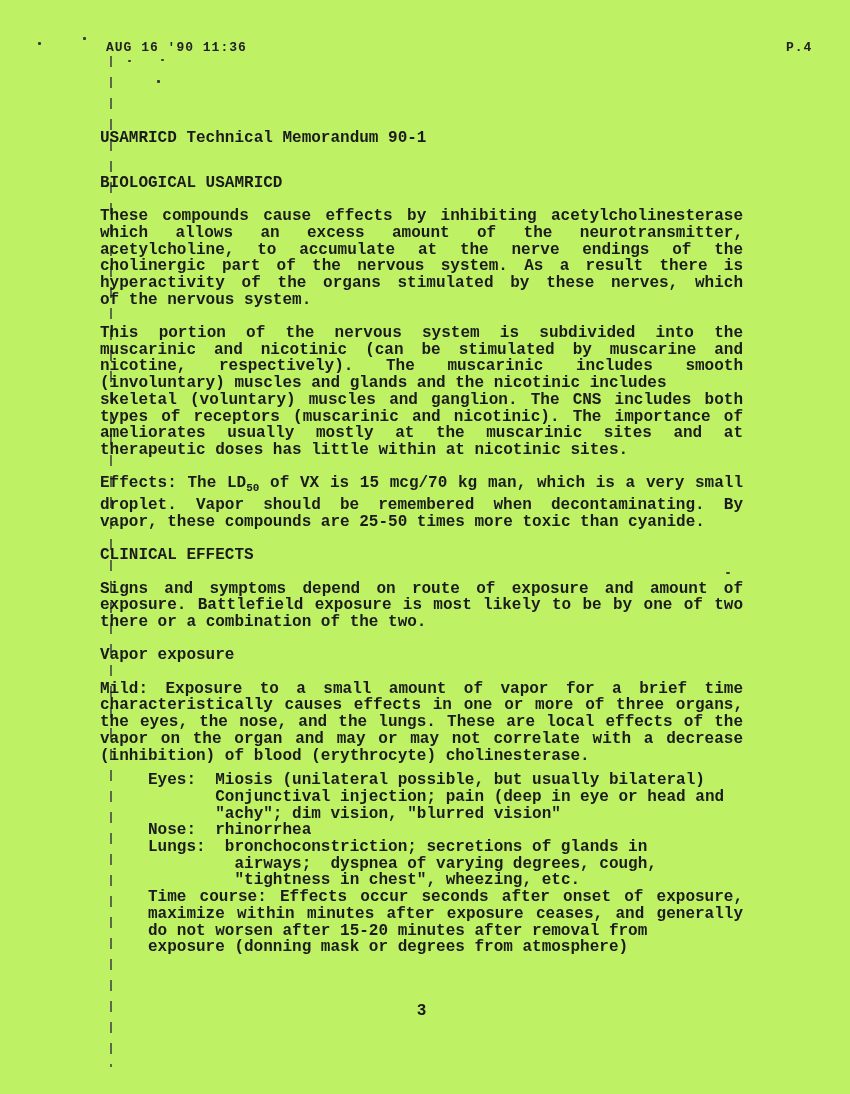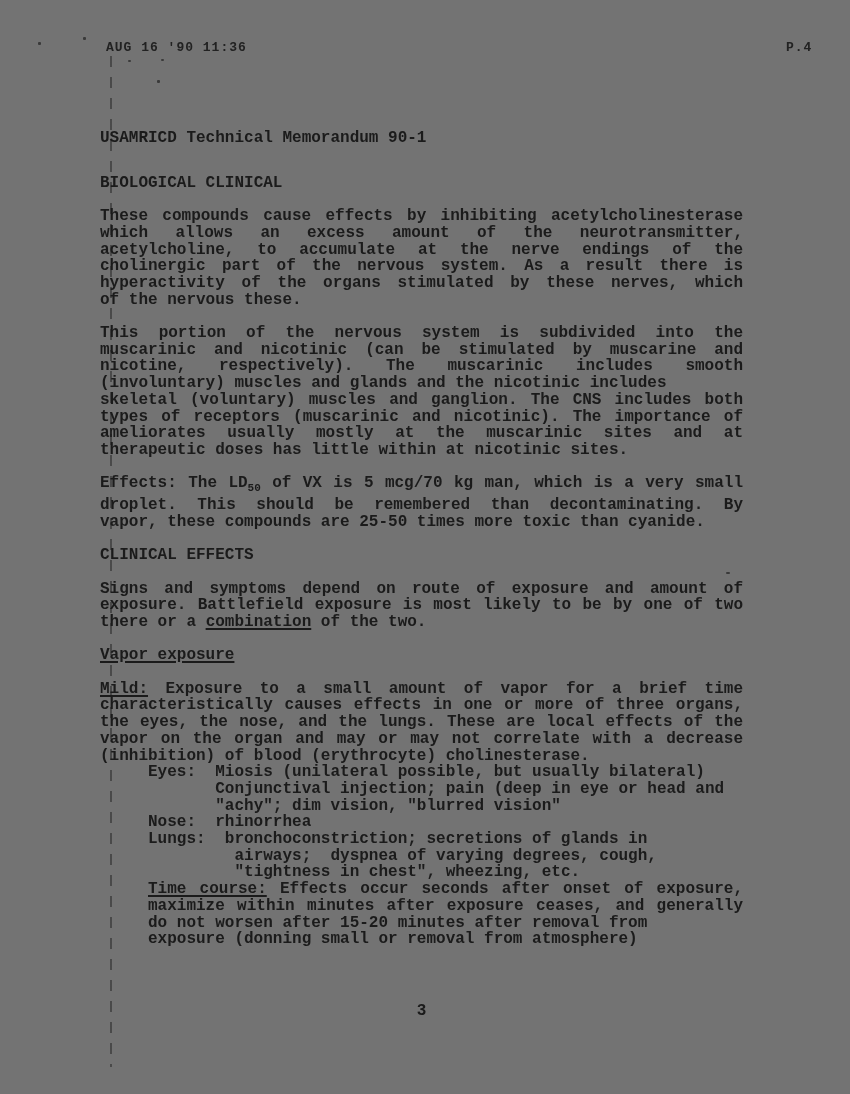--- a/index.html
+++ b/index.html
@@ -1,20 +1,20 @@
 <!DOCTYPE html>
 <html><head>
 <meta charset="utf-8">
 <style>
   html, body { margin: 0; padding: 0; background: #ffffff; }
   .page {
     position: relative;
     width: 850px;
     height: 1094px;
-    background: #737373;
+    background: #bef264;
     overflow: hidden;
     font-family: "Liberation Mono", "DejaVu Sans Mono", monospace;
     font-weight: 700;
     color: #1b1b1b;
   }
   .fax-stamp {
     position: absolute;
     top: 40px;
     font-size: 13px;
     letter-spacing: 1px;
@@ -41,21 +41,20 @@
     top: 130px;
     width: 643px;
     font-size: 16px;
     line-height: 16.7px;
   }
   .block { margin-top: 16.7px; }
   .line { min-height: 16.7px; }
   .just { text-align: justify; text-align-last: justify; white-space: normal; }
   .left-line { text-align: left; white-space: pre; }
   .u {
-    text-decoration: underline;
     text-decoration-thickness: 1.5px;
     text-underline-offset: 2px;
   }
   .sub { font-size: 11px; vertical-align: -4px; }
   .pagenum {
     position: absolute;
     top: 1002px;
     left: 100px;
     width: 643px;
     text-align: center;
@@ -78,73 +77,73 @@
   <div class="speck" style="left:128px; top:60px;  width:3px; height:2px;"></div>
   <div class="speck" style="left:161px; top:59px;  width:3px; height:2px;"></div>
   <div class="speck" style="left:157px; top:80px;  width:3px; height:3px;"></div>
   <div class="speck" style="left:726px; top:572px; width:4px; height:2px;"></div>
 
   <div class="doc-body">
       <div class="block" style="margin-top: 0px;">
         <div class="line left-line"><span>USAMRICD Technical Memorandum 90-1</span></div>
       </div>
       <div class="block" style="margin-top: 28px;">
-        <div class="line left-line"><span>BIOLOGICAL CLINICAL</span></div>
+        <div class="line left-line"><span>BIOLOGICAL USAMRICD</span></div>
       </div>
       <div class="block">
         <div class="line just"><span>These compounds cause effects by inhibiting acetylcholinesterase</span></div>
         <div class="line just"><span>which allows an excess amount of the neurotransmitter,</span></div>
         <div class="line just"><span>acetylcholine, to accumulate at the nerve endings of the</span></div>
         <div class="line just"><span>cholinergic part of the nervous system.  As a result there is</span></div>
         <div class="line just"><span>hyperactivity of the organs stimulated by these nerves, which</span></div>
-        <div class="line left-line"><span>of the nervous these.</span></div>
+        <div class="line left-line"><span>of the nervous system.</span></div>
       </div>
       <div class="block">
         <div class="line just"><span>This portion of the nervous system is subdivided into the</span></div>
         <div class="line just"><span>muscarinic and nicotinic (can be stimulated by muscarine and</span></div>
         <div class="line just"><span>nicotine, respectively).  The muscarinic includes smooth</span></div>
         <div class="line left-line"><span>(involuntary) muscles and glands and the nicotinic includes</span></div>
         <div class="line just"><span>skeletal (voluntary) muscles and ganglion.  The CNS includes both</span></div>
         <div class="line just"><span>types of receptors (muscarinic and nicotinic).  The importance of</span></div>
         <div class="line just"><span>ameliorates usually mostly at the muscarinic sites and at</span></div>
         <div class="line left-line"><span>therapeutic doses has little within at nicotinic sites.</span></div>
       </div>
       <div class="block">
-        <div class="line just"><span>Effects:  The LD</span><span class="sub">50</span><span> of VX is 5 mcg/70 kg man, which is a very small</span></div>
-        <div class="line just"><span>droplet.  This should be remembered than decontaminating.  By</span></div>
+        <div class="line just"><span>Effects:  The LD</span><span class="sub">50</span><span> of VX is 15 mcg/70 kg man, which is a very small</span></div>
+        <div class="line just"><span>droplet.  Vapor should be remembered when decontaminating.  By</span></div>
         <div class="line left-line"><span>vapor, these compounds are 25-50 times more toxic than cyanide.</span></div>
       </div>
       <div class="block">
         <div class="line left-line"><span>CLINICAL EFFECTS</span></div>
       </div>
       <div class="block">
         <div class="line just"><span>Signs and symptoms depend on route of exposure and amount of</span></div>
         <div class="line just"><span>exposure.  Battlefield exposure is most likely to be by one of two</span></div>
         <div class="line left-line"><span>there or a </span><span class="u">combination</span><span> of the two.</span></div>
       </div>
       <div class="block">
         <div class="line left-line"><span class="u">Vapor exposure</span></div>
       </div>
       <div class="block">
         <div class="line just"><span class="u">Mild:</span><span>  Exposure to a small amount of vapor for a brief time</span></div>
         <div class="line just"><span>characteristically causes effects in one or more of three organs,</span></div>
         <div class="line just"><span>the eyes, the nose, and the lungs.  These are local effects of the</span></div>
         <div class="line just"><span>vapor on the organ and may or may not correlate with a decrease</span></div>
         <div class="line left-line"><span>(inhibition) of blood (erythrocyte) cholinesterase.</span></div>
       </div>
-      <div class="block" style="margin-top: 0px;">
+      <div class="block" style="margin-top: 8px;">
         <div class="line left-line" style="padding-left: 5ch;"><span>Eyes:  Miosis (unilateral possible, but usually bilateral)</span></div>
         <div class="line left-line" style="padding-left: 12ch;"><span>Conjunctival injection; pain (deep in eye or head and</span></div>
         <div class="line left-line" style="padding-left: 12ch;"><span>"achy"; dim vision, "blurred vision"</span></div>
         <div class="line left-line" style="padding-left: 5ch;"><span>Nose:  rhinorrhea</span></div>
         <div class="line left-line" style="padding-left: 5ch;"><span>Lungs:  bronchoconstriction; secretions of glands in</span></div>
         <div class="line left-line" style="padding-left: 14ch;"><span>airways;  dyspnea of varying degrees, cough,</span></div>
         <div class="line left-line" style="padding-left: 14ch;"><span>"tightness in chest", wheezing, etc.</span></div>
         <div class="line just" style="padding-left: 5ch;"><span class="u">Time course:</span><span>  Effects occur seconds after onset of exposure,</span></div>
         <div class="line just" style="padding-left: 5ch;"><span>maximize within minutes after exposure ceases, and generally</span></div>
         <div class="line left-line" style="padding-left: 5ch;"><span>do not worsen after 15-20 minutes after removal from</span></div>
-        <div class="line left-line" style="padding-left: 5ch;"><span>exposure (donning small or removal from atmosphere)</span></div>
+        <div class="line left-line" style="padding-left: 5ch;"><span>exposure (donning mask or degrees from atmosphere)</span></div>
       </div>
     </div>
 
   <div class="pagenum">3</div>
 
 </div>
 
 </body></html>

